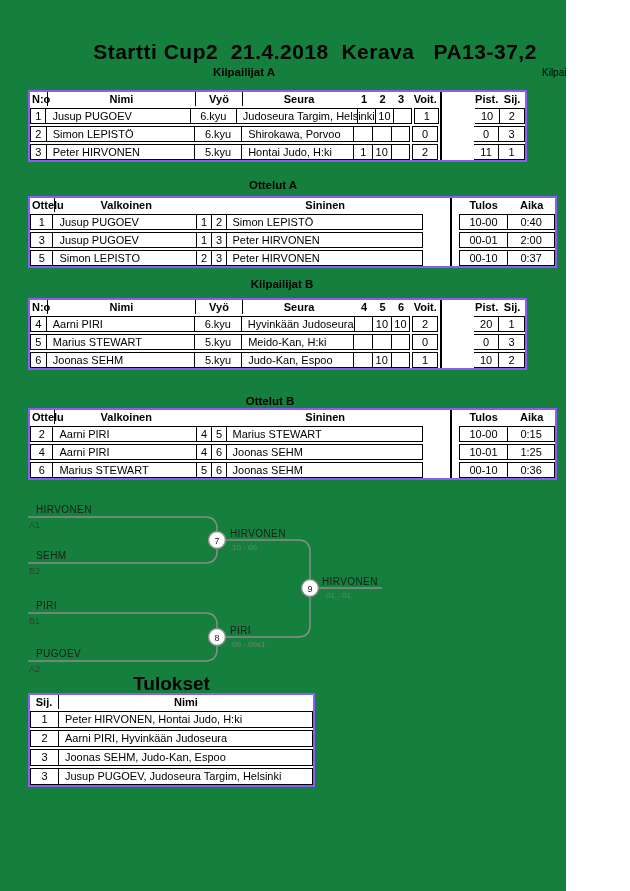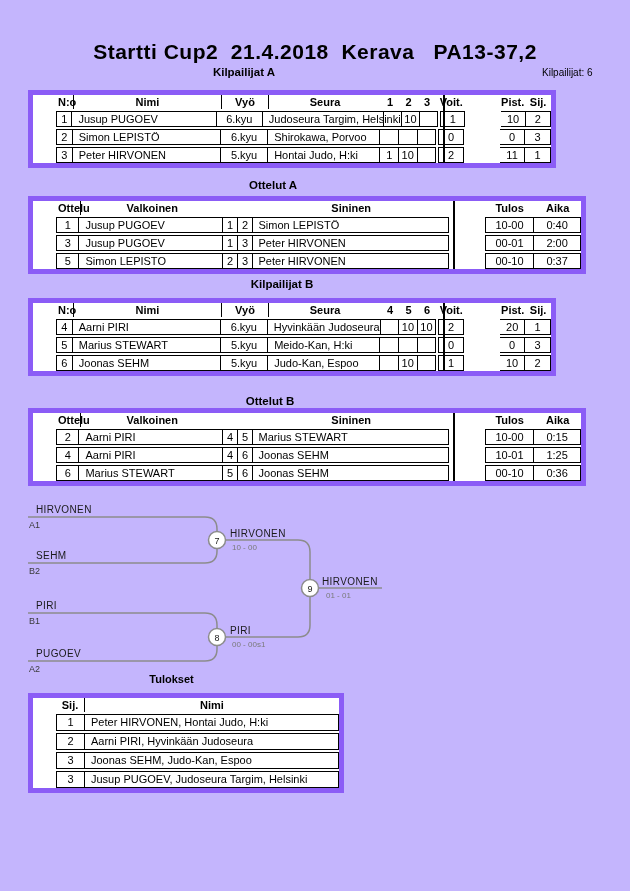--- a/index.html
+++ b/index.html
@@ -1,26 +1,26 @@
 <!DOCTYPE html>
 <html><head>
 <meta charset="utf-8">
 <style>
   html,body{margin:0;padding:0;background:#fff;}
   .page{
-    position:relative;width:630px;height:891px;background:#c4b5fd;
+    position:relative;width:566px;height:891px;background:#15803d;
     font-family:"Liberation Sans",sans-serif;color:#000;overflow:hidden;
   }
   .abs{position:absolute;}
   .doc-title{top:40px;left:0;width:630px;text-align:center;
     font-size:21px;font-weight:bold;white-space:pre;letter-spacing:0.5px;}
   .sec-title{font-size:11.5px;font-weight:bold;text-align:center;white-space:pre;}
   .small-note{font-size:10px;}
   
-  .tbl{position:absolute;border:5px solid #8b5cf6;background:#fff;padding-left:23px;}
+  .tbl{position:absolute;border:2px solid #8b5cf6;background:#fff;}
   .row{display:flex;align-items:stretch;position:relative;}
   .sp{height:2px;}
   .c{box-sizing:border-box;height:16px;display:flex;align-items:center;
      justify-content:center;font-size:11px;white-space:nowrap;overflow:visible;}
   .c span{position:relative;z-index:2;line-height:1;}
   .c.l{justify-content:flex-start;padding-left:6px;}
   .hd .c{height:14px;font-weight:bold;border:none;}
   .hd .c.first{justify-content:flex-start;padding-left:2px;}
   .hd .c.hdr-div{border-right:1px solid #000;}
   .body .c{border-top:1px solid #000;border-bottom:1px solid #000;border-right:1px solid #000;}
@@ -541,21 +541,21 @@
     <text class="bk-name" x="230" y="537">HIRVONEN</text>
     <text class="bk-score" x="232" y="550">10 - 00</text>
     <text class="bk-num" x="217" y="640.5" text-anchor="middle">8</text>
     <text class="bk-name" x="230" y="634">PIRI</text>
     <text class="bk-score" x="232" y="647">00 - 00s1</text>
     <text class="bk-num" x="310" y="591.5" text-anchor="middle">9</text>
     <text class="bk-name" x="322" y="585">HIRVONEN</text>
     <text class="bk-score" x="326" y="598">01 - 01</text>
   </svg>
 
-  <div class="abs sec-title" style="top:673px;left:28px;width:287px;font-size:11px;">Tulokset</div>
+  <div class="abs sec-title" style="top:673px;left:28px;width:287px;font-size:19px;">Tulokset</div>
   <div class="tbl res" style="left:28px;top:693px;width:283px;">
     <div class="row hd">
       <div class="c tp hdr-div">
           <span>Sij.</span>
         </div>
       <div class="c tn">
           <span>Nimi</span>
         </div>
     </div>
     <div class="sp"></div>

